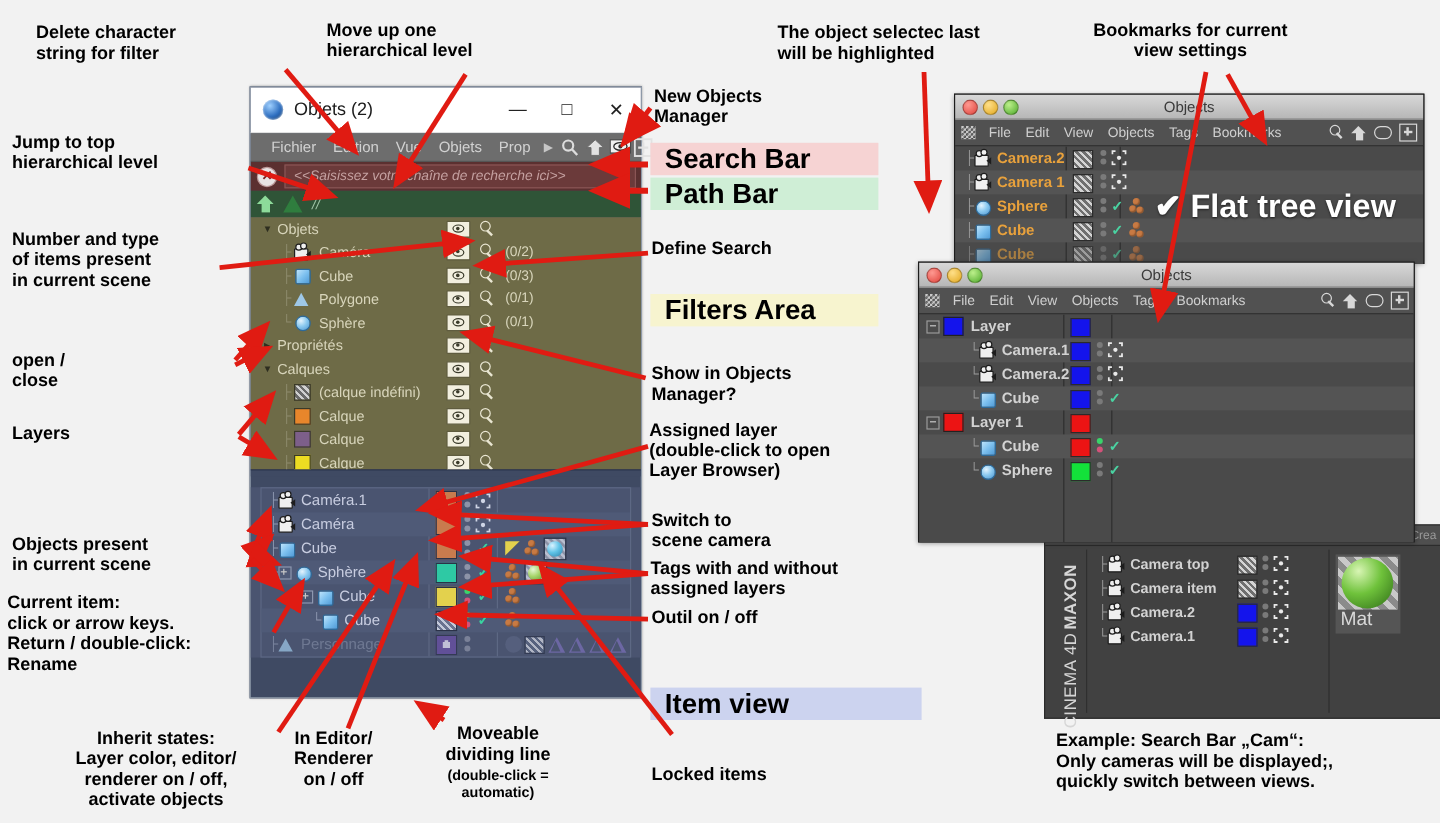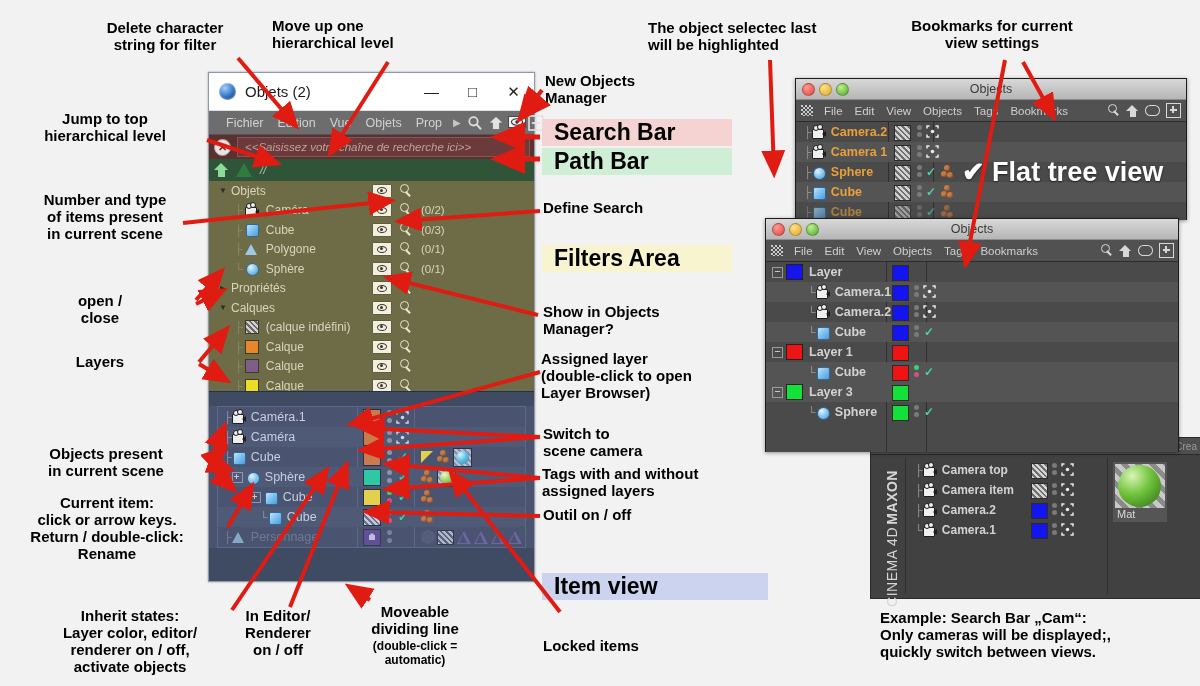--- a/index.html
+++ b/index.html
@@ -14,21 +14,21 @@
   .ann{
     position:absolute;
     font-family:"Liberation Sans",sans-serif;
     font-weight:bold;
     color:#000;
     font-size:15px;
     line-height:1.13;
     white-space:pre-line;
     z-index:40;
   }
-  .ann.r{text-align:center;}
+  .ann.r{text-align:left;}
   .ann.c{text-align:center;}
   .ann.l{text-align:left;}
   .ann.small{font-size:12px;font-weight:bold;}
   .hl{
     position:absolute;
     font-weight:bold;
     font-size:23px;
     color:#000;
     z-index:40;
     padding:1px 6px 2px 12px;
@@ -253,21 +253,21 @@
   #c4dback{position:absolute;left:870px;top:437px;width:330px;height:160px;background:#414141;z-index:12;border:1px solid #2a2a2a;}
   #c4dlogo{position:absolute;left:884px;top:470px;width:40px;height:120px;z-index:13;color:#d6d6d6;}
   #c4dlogo span{display:block;writing-mode:vertical-rl;transform:rotate(180deg);font-size:14px;letter-spacing:.5px;}
   #c4dlogo .m{font-weight:bold;}
   .matbox{position:absolute;background:#555;padding:2px;}
   .matbox .ball{width:50px;height:44px;
     background-image:repeating-linear-gradient(45deg,#c9c9c9 0 5px,#8b8b8b 5px 10px);
     position:relative;}
   .matbox .ball i{position:absolute;left:3px;top:1px;width:43px;height:42px;border-radius:50%;
     background:radial-gradient(circle at 33% 26%,#d8f5b4 0%,#6fc23b 45%,#2d6b16 100%);}
-  .matbox .cap{font-size:11px;color:#d8d8d8;padding-left:2px;}
+  .matbox .cap{font-size:16px;color:#d8d8d8;padding-left:2px;}
 </style>
 </head>
 <body>
 
 <svg id="arrows" viewBox="0 0 1200 686">
   <defs>
     <marker id="ah" markerWidth="7" markerHeight="7" refX="5.4" refY="3" orient="auto">
       <path d="M0,0 L7,3 L0,6 z" fill="#e01b12"></path>
     </marker>
   </defs>
@@ -1064,26 +1064,20 @@
           <span class="tline" style="margin-left:16px;">└</span>
           <span class="ico-cube"></span>
           <span class="gray">Cube</span>
           <span class="colchip" style="left:126px;top:3px;background:#ec1414;"></span>
           <span class="mdots" style="left:147px;top:2px;">
             <b class="t" style="background:#39d46a"></b>
             <b class="b" style="background:#d4527a"></b>
           </span>
           <span class="mchk" style="left:158px;top:3px;">✓</span>
         </div>
-        <div class="mrow z" style="padding-left:6px;">
-          <span class="minusbox"></span>
-          <span style="display:inline-block;width:15px;height:14px;margin-right:6px;background:#13e13a;border:1px solid #222;"></span>
-          <span class="gray">Layer 3</span>
-          <span class="colchip" style="left:126px;top:3px;background:#13e13a;"></span>
-        </div>
         <div class="mrow" style="padding-left:26px;">
           <span class="tline" style="margin-left:16px;">└</span>
           <span class="ico-sph"></span>
           <span class="gray">Sphere</span>
           <span class="colchip" style="left:126px;top:3px;background:#13e13a;"></span>
           <span class="mdots" style="left:147px;top:2px;">
             <b class="t" style="background:#7a7a7a"></b>
             <b class="b" style="background:#7a7a7a"></b>
           </span>
           <span class="mchk" style="left:158px;top:3px;">✓</span>

